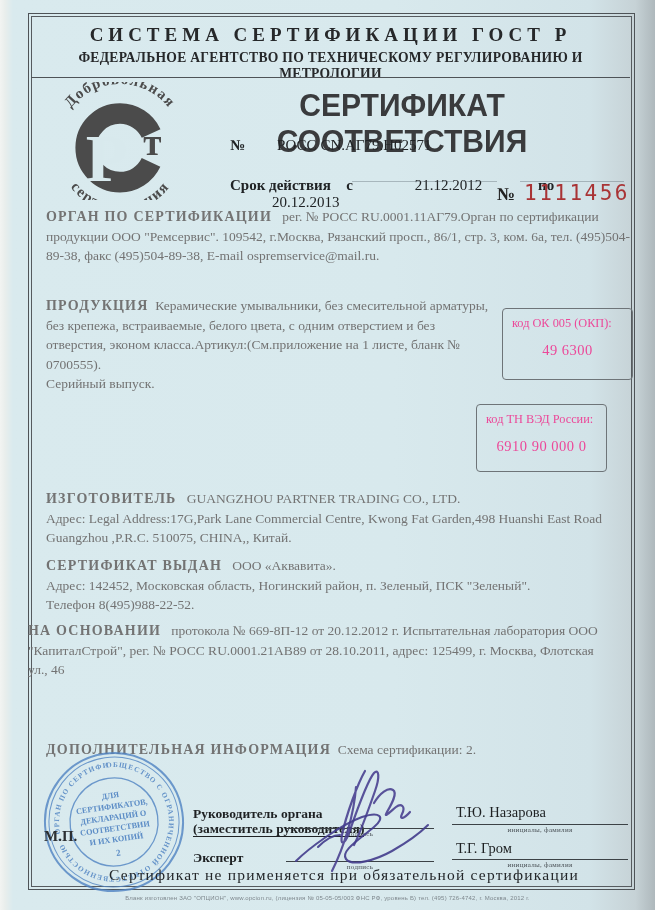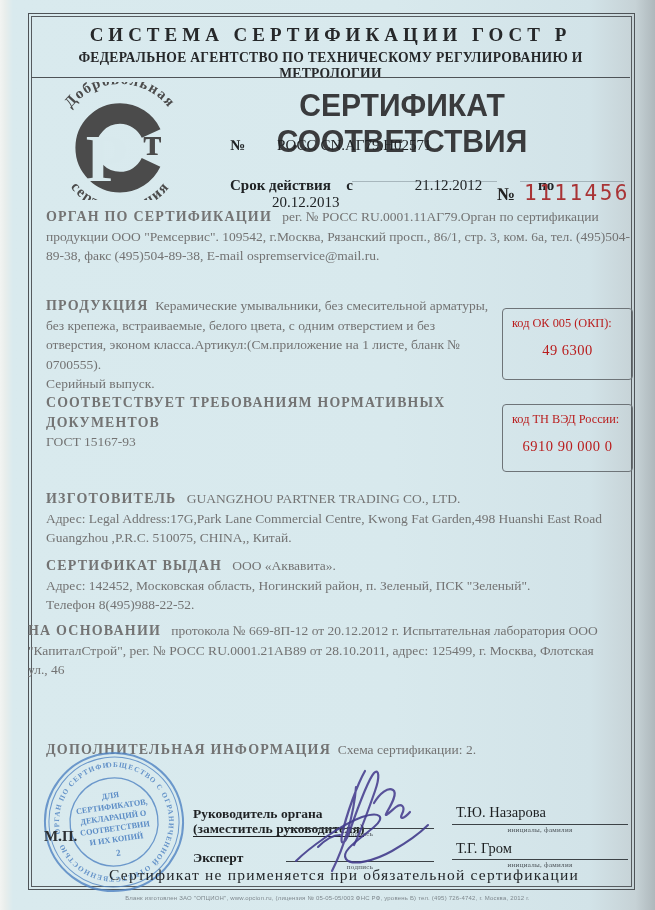--- a/index.html
+++ b/index.html
@@ -29,21 +29,21 @@
   .reg-row .no{font-weight:bold;margin-right:32px;}
   .term-row{left:230px;top:177px;font-size:15px;color:#202325;}
   .term-row b{font-weight:bold;}
   .faint-line{border-top:1px solid rgba(70,82,92,.33);height:0;}
   .blank-row{left:430px;top:181px;width:200px;display:flex;align-items:baseline;justify-content:flex-end;gap:9px;}
   .blank-no{font-size:18px;font-weight:bold;color:#222;}
   .blank-num{font-family:"DejaVu Sans Mono",monospace;font-size:21px;letter-spacing:2.5px;color:#a93335;}
   .sec{color:#737373;}
   .sec p{margin:0;font-size:13.5px;line-height:1.43;}
   .lbl{font-weight:bold;font-size:14px;letter-spacing:1.2px;}
-  .codebox{border:1px solid #6e7478;border-radius:4px;color:#b91c1c;}
+  .codebox{border:1px solid #6e7478;border-radius:4px;color:#ec4899;}
   .codebox .cl{font-size:12.3px;padding:7px 0 0 9px;}
   .codebox .cv{font-size:14.5px;text-align:center;margin-top:11px;letter-spacing:.5px;}
   .sig-label{font-weight:bold;font-size:13.5px;color:#1e2123;line-height:1.15;}
   .sig-label .u{border-bottom:1.4px solid #1e2123;}
   .sline{border-bottom:1.1px solid #3c4246;height:0;}
   .scap{font-size:7px;color:#4a5156;text-align:center;letter-spacing:.3px;}
   .sname{font-size:14.5px;color:#1e2123;}
   .disclaimer{left:31px;top:866px;width:626px;text-align:center;font-size:15.5px;
         letter-spacing:1.2px;color:#24272a;}
   .footer{left:0;top:895px;width:655px;text-align:center;font-size:6px;
@@ -108,25 +108,21 @@
   <div class="abs sec" style="left:46px;top:296px;width:452px;">
     <p><span class="lbl">ПРОДУКЦИЯ</span>&nbsp;
        <span>Керамические умывальники, без смесительной арматуры, без крепежа, встраиваемые, белого цвета, с одним отверстием и без отверстия, эконом класса.Артикул:(См.приложение на 1 листе, бланк № 0700555).</span></p>
     <p>Серийный выпуск.</p>
   </div>
   <div class="abs codebox" style="left:502px;top:308px;width:129px;height:70px;">
     <div class="cl">код ОК 005 (ОКП):</div>
     <div class="cv">49 6300</div>
   </div>
 
-  <div class="abs sec" style="left:46px;top:393px;width:452px;">
-    <p class="lbl" style="font-size:13.8px">СООТВЕТСТВУЕТ ТРЕБОВАНИЯМ НОРМАТИВНЫХ ДОКУМЕНТОВ</p>
-    <p>ГОСТ 15167-93</p>
-  </div>
-  <div class="abs codebox" style="left:502px;top:404px;width:129px;height:66px;">
+  <div class="abs codebox" style="left:476px;top:404px;width:129px;height:66px;">
     <div class="cl">код ТН ВЭД России:</div>
     <div class="cv">6910 90 000 0</div>
   </div>
 
   <div class="abs sec" style="left:46px;top:489px;width:588px;">
     <p><span class="lbl">ИЗГОТОВИТЕЛЬ</span>&nbsp;&nbsp;
        <span>GUANGZHOU PARTNER TRADING CO., LTD.</span></p>
     <p>Адрес: Legal Address:17G,Park Lane Commercial Centre, Kwong Fat Garden,498 Huanshi East Road Guangzhou ,P.R.C. 510075, CHINA,, Китай.</p>
   </div>
 

